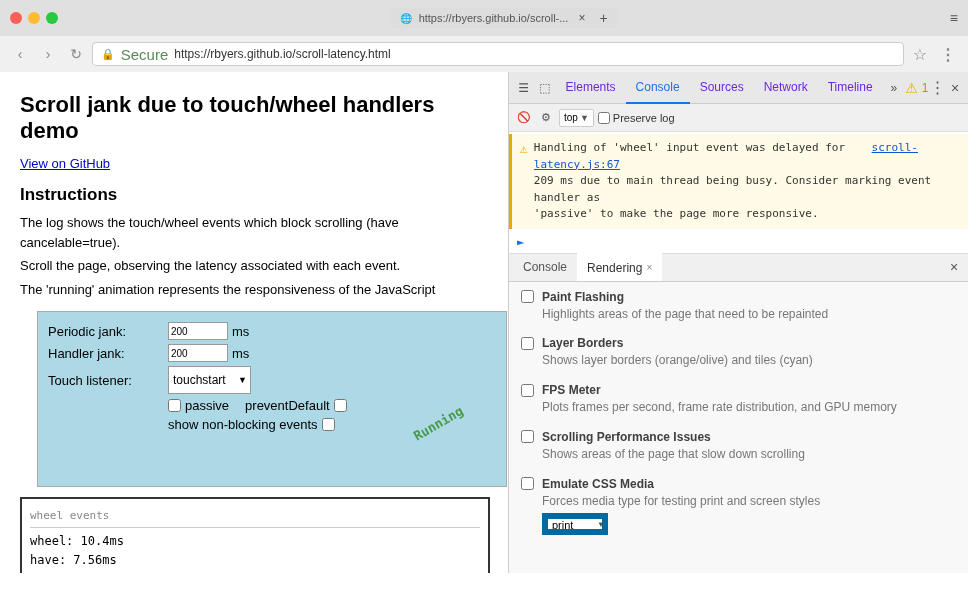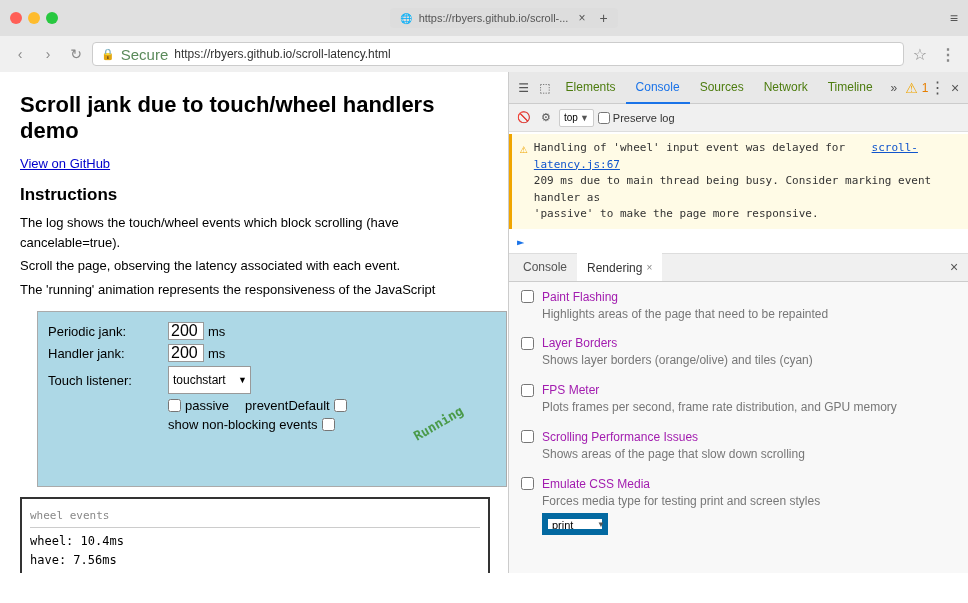--- a/index.html
+++ b/index.html
@@ -26,40 +26,40 @@
     .page-content { flex: 1; padding: 20px; overflow: hidden; font-size: 13px; color: #000; background: #fff; }
     .page-title { font-size: 22px; font-weight: bold; margin-bottom: 12px; }
     .page-link { color: #0000cc; text-decoration: underline; font-size: 13px; display: block; margin-bottom: 14px; cursor: pointer; }
     .instructions-title { font-size: 17px; font-weight: bold; margin-bottom: 8px; }
     .instructions-text { font-size: 13px; line-height: 1.5; margin-bottom: 4px; }
 
     
     .demo-box { border: 1px solid #aaa; background: #add8e6; padding: 10px; margin-top: 12px; width: 470px; margin-left: 17px; }
     .demo-row { display: flex; align-items: center; margin-bottom: 4px; font-size: 13px; }
     .demo-label { min-width: 120px; font-weight: normal; }
-    .demo-input { width: 36px; height: 18px; border: 1px solid #999; font-size: 16px; padding: 0 2px; margin-right: 4px; }
+    .demo-input { width: 60px; height: 18px; border: 1px solid #999; font-size: 10px; padding: 0 2px; margin-right: 4px; }
     .demo-unit { font-size: 13px; }
     .demo-select-wrap { position: relative; display: inline-block; }
     .demo-select { height: 28px; font-size: 12px; border: 1px solid #999; background: #fff; padding: 0 18px 0 4px; appearance: none; -webkit-appearance: none; cursor: pointer; }
     .demo-select-arrow { position: absolute; right: 4px; top: 50%; transform: translateY(-50%); font-size: 9px; pointer-events: none; }
     .demo-checkbox { width: 13px; height: 13px; margin-right: 4px; }
 
     
     .running-area { position: relative; min-height: 40px; }
     .running-text { position: absolute; right: 30px; top: -20px; color: #4a9a4a; font-size: 13px; font-weight: bold; transform: rotate(-30deg); font-family: monospace; }
 
     
     .log-box { border: 2px solid #333; margin-top: 10px; padding: 8px; width: 470px; min-height: 160px; background: #fff; font-family: monospace; font-size: 12px; }
     .log-entry { line-height: 1.6; }
 
     
     .devtools-panel { width: 460px; background: #f8f8f8; border-left: 1px solid #ccc; display: flex; flex-direction: column; }
     .devtools-tabs-top { background: #e8e8e8; display: flex; align-items: center; border-bottom: 1px solid #ccc; height: 32px; padding: 0 4px; gap: 0; }
     .devtools-icon-btn { width: 24px; height: 24px; display: flex; align-items: center; justify-content: center; font-size: 12px; color: #555; cursor: pointer; }
-    .devtools-tab { padding: 0 10px; height: 32px; display: flex; align-items: center; font-size: 12px; color: #4d7c0f; cursor: pointer; border-bottom: 2px solid transparent; }
+    .devtools-tab { padding: 0 10px; height: 32px; display: flex; align-items: center; font-size: 12px; color: #6d28d9; cursor: pointer; border-bottom: 2px solid transparent; }
     .devtools-tab.active { color: #1a73e8; border-bottom: 2px solid #1a73e8; }
     .devtools-more { padding: 0 8px; font-size: 12px; color: #555; cursor: pointer; }
     .devtools-warn { display: flex; align-items: center; gap: 4px; margin-left: auto; font-size: 12px; color: #e67e00; }
     .devtools-options { width: 20px; height: 20px; display: flex; align-items: center; justify-content: center; cursor: pointer; color: #555; }
     .devtools-close { width: 20px; height: 20px; display: flex; align-items: center; justify-content: center; cursor: pointer; color: #555; font-size: 14px; }
 
     
     .console-area { background: #fff; border-bottom: 1px solid #ddd; }
     .console-toolbar { background: #f0f0f0; display: flex; align-items: center; gap: 4px; padding: 2px 6px; border-bottom: 1px solid #ddd; height: 28px; }
     .console-btn { width: 18px; height: 18px; display: flex; align-items: center; justify-content: center; font-size: 11px; color: #555; cursor: pointer; }
@@ -77,21 +77,21 @@
     .sub-tab { padding: 0 10px; height: 28px; display: flex; align-items: center; font-size: 12px; color: #555; cursor: pointer; border-radius: 0; }
     .sub-tab.active { background: #fff; border-top: 2px solid transparent; color: #333; }
     .sub-tab-close { margin-left: 4px; font-size: 10px; color: #888; cursor: pointer; }
     .sub-area-close { margin-left: auto; width: 20px; height: 20px; display: flex; align-items: center; justify-content: center; font-size: 14px; color: #555; cursor: pointer; }
 
     
     .rendering-list { padding: 8px 12px; overflow-y: auto; flex: 1; }
     .render-item { margin-bottom: 14px; }
     .render-item-header { display: flex; align-items: center; gap: 8px; margin-bottom: 2px; }
     .render-checkbox { width: 13px; height: 13px; flex-shrink: 0; }
-    .render-item-title { font-size: 12px; font-weight: 400; color: #a21caf; }
+    .render-item-title { font-size: 12px; font-weight: 700; color: #404040; }
     .render-item-desc { font-size: 12px; color: #777; margin-left: 21px; line-height: 1.4; }
     .emulate-row { display: flex; align-items: center; gap: 6px; margin-top: 4px; margin-left: 21px; }
     .print-select { height: 22px; font-size: 11px; border: 6px solid #0369a1; background: #fff; padding: 0 16px 0 4px; -webkit-appearance: none; appearance: none; cursor: pointer; }
     .print-select-wrap { position: relative; display: inline-block; }
     .print-arrow { position: absolute; right: 3px; top: 50%; transform: translateY(-50%); font-size: 8px; pointer-events: none; color: #555; }
 
     
     .inner-layout { position: relative; }
   </style>
 </head>

